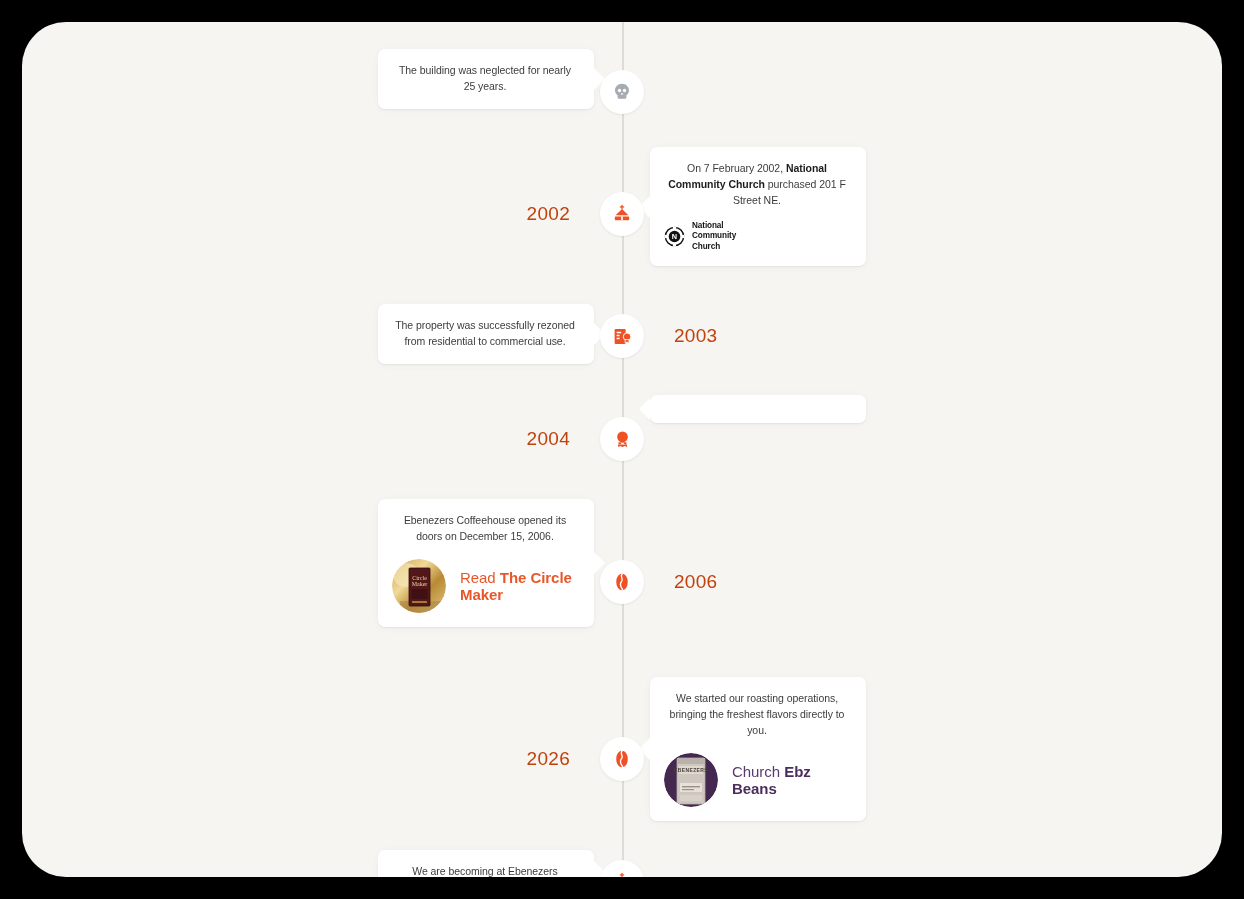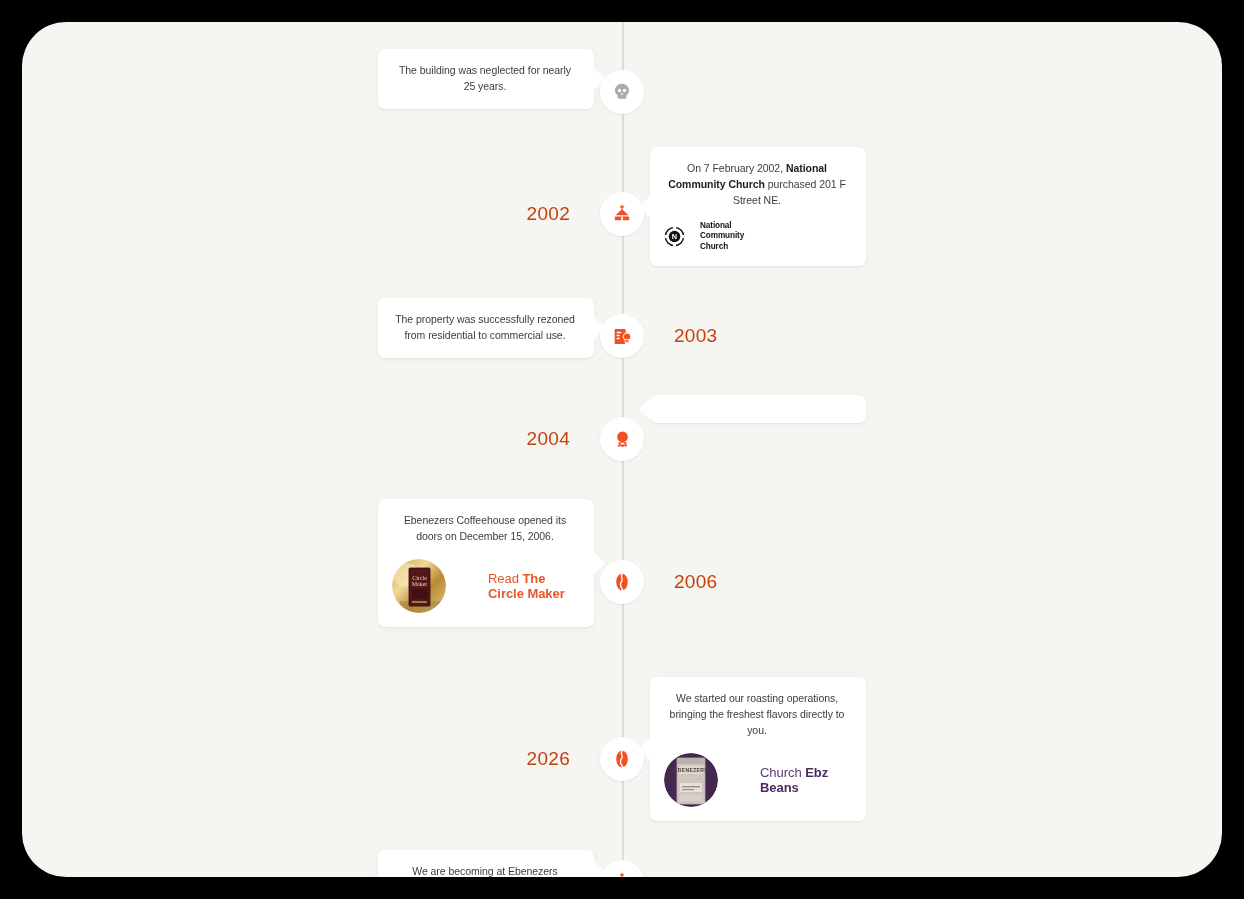--- a/index.html
+++ b/index.html
@@ -133,43 +133,41 @@
     align-items: center;
     gap: 7px;
     margin-top: 12px;
   }
   .ncc-words {
     font-size: 8.2px;
     font-weight: 700;
     line-height: 1.28;
     color: #111111;
     letter-spacing: -0.1px;
-    margin-left: 8px;
   }
 
   
   .media-row {
     display: flex;
     align-items: center;
     gap: 14px;
     margin-top: 14px;
   }
   .thumb {
     width: 54px;
     height: 54px;
     border-radius: 50%;
     flex: 0 0 54px;
     overflow: hidden;
     position: relative;
   }
   .link-text {
-    font-size: 13px;
+    font-size: 15px;
     color: #e8572a;
     letter-spacing: -0.05px;
-    margin-left: 28px;
   }
   .link-text b { font-weight: 700; }
   .link-text.purple { color: #5b3a6e; }
   .link-text.purple b { color: #4b2d5e; }
 </style>
 </head>
 <body>
 
 <div class="app-frame">
   <div class="timeline-viewport">
@@ -232,21 +230,21 @@
       <rect x="3" y="3.4" width="12.6" height="17.2" rx="1.1" fill="#ef5024"></rect>
       <rect x="5.3" y="6.6" width="5.2" height="1.7" fill="#ffffff"></rect>
       <rect x="5.3" y="10" width="3.4" height="1.7" fill="#ffffff"></rect>
       <rect x="5.3" y="13.4" width="3.4" height="1.7" fill="#ffffff"></rect>
       <circle cx="17.2" cy="12.2" r="4.3" fill="#ef5024" stroke="#ffffff" stroke-width="1.1"></circle>
       <path d="M15 15.6v4l2.2-1.3 2.2 1.3v-4z" fill="#ef5024" stroke="#ffffff" stroke-width="0.9"></path>
     </svg>
             </span>
           </div>
           <div class="year right" style="top: 292px;">2003</div>
-          <div class="card left" style="top: 276px;">
+          <div class="card left" style="top: 282px;">
             <span class="tail"></span>
             <p class="card-text">The property was successfully rezoned from residential to commercial use.</p>
           </div>
         </div>
         <div class="event" style="top: 0px;">
           <div class="node" style="top: 395px;">
             <span>
               <svg width="21" height="21" viewBox="0 0 24 24" aria-hidden="true">
       <circle cx="12" cy="9" r="6.1" fill="#ef5024"></circle>
       <path d="M7.4 15.2h9.2v2.1H7.4z" fill="#ef5024"></path>

